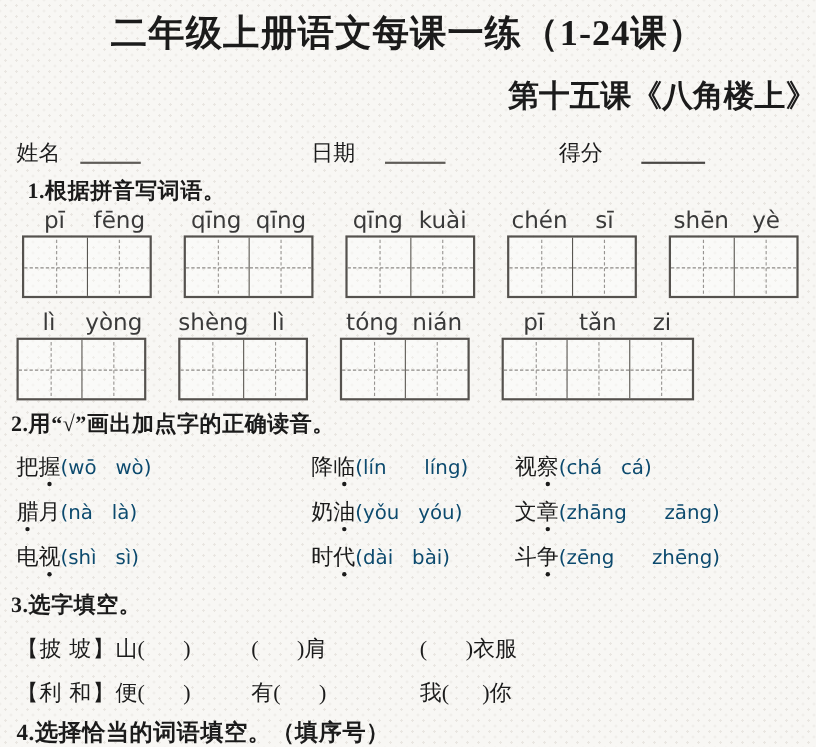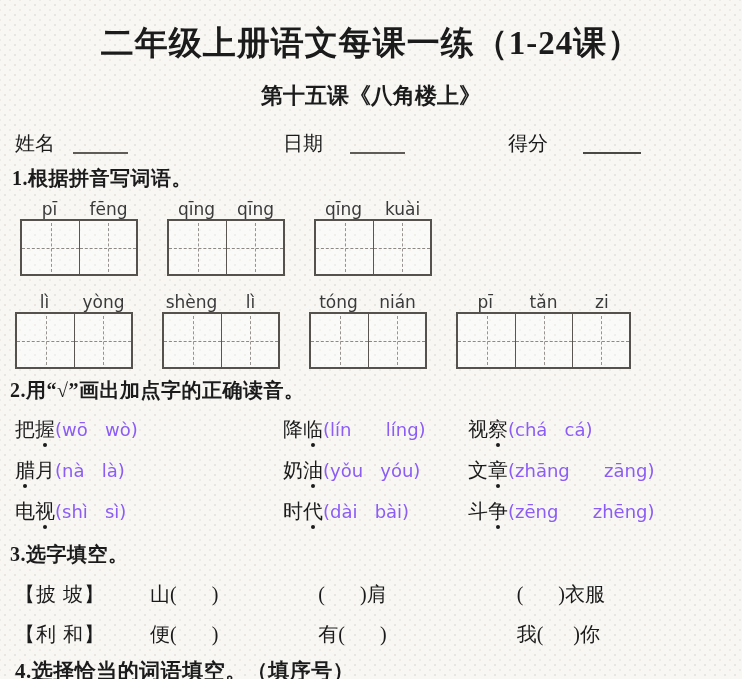--- a/index.html
+++ b/index.html
@@ -10,44 +10,44 @@
     font-family:"Liberation Serif","DejaVu Serif",serif;
     background-color:#f8f7f4;
     background-image:
       radial-gradient(#e9e6e1 1px, transparent 1.3px),
       radial-gradient(#eeebe7 1px, transparent 1.3px);
     background-size:10px 10px,10px 10px;
     background-position:0 0,5px 5px;
   }
   .title {
     text-align:center; font-size:33px; font-weight:700;
-    margin-top:21px; letter-spacing:1px;
+    margin-top:8px; letter-spacing:1px;
   }
   .subtitle {
-    text-align:center; font-size:22px; font-weight:700; margin-top:15px;
+    text-align:right; font-size:28px; font-weight:700; margin-top:15px;
   }
   .info-row {
     display:flex; align-items:flex-end; margin:16px 0 0 15px;
     font-size:20px; height:30px;
   }
   .u-line {
     display:inline-block; width:55px; height:2px;
     border-bottom:2px solid #5f5c58; margin-bottom:3px;
   }
   .u-line.score { border-bottom-color:#4a4845; width:58px; }
   .sec-heading {
     font-size:20px; font-weight:600; margin:8px 0 0 10px; letter-spacing:0.5px;
   }
   
   .s1-row { display:flex; margin:2px 0 0 20px; gap:29px; }
   .s1-row.second { margin-left:15px; margin-top:11px; }
   .py-labels {
-    display:flex; height:25px; align-items:flex-end;
+    display:flex; height:25px; align-items:flex-start;
     font-family:"DejaVu Sans","Liberation Sans",sans-serif;
-    font-size:17px; color:#3a3a3a;
+    font-size:21px; color:#3a3a3a;
   }
   .py-labels span { flex:1; text-align:center; line-height:1.1; }
   .write-box { display:flex; border:2px solid #55524e; background:rgba(255,255,255,0.35); }
   .cell { width:57px; height:53px; position:relative; border-left:1px solid #5a5752; }
   .cell:first-child { border-left:none; }
   .cell::before {
     content:""; position:absolute; top:2px; bottom:2px; left:50%;
     border-left:1px dashed #969390;
   }
   .cell::after {
@@ -61,44 +61,44 @@
   }
   .s2-item { white-space:pre; }
   .char { position:relative; display:inline-block; }
   .char.dotted::after {
     content:""; position:absolute; bottom:-4px; left:50%;
     transform:translateX(-50%); width:4px; height:4px;
     border-radius:50%; background:#1b1b1b;
   }
   .opts {
     font-family:"DejaVu Sans","Liberation Sans",sans-serif;
-    font-size:18px; color:#8b5cf6; white-space:pre;
-  }
-  
-  .s3-row { margin:13px 0 0 15px; font-size:20px; white-space:pre; display:flex;gap:45px; }
+    font-size:18px; color:#0c4a6e; white-space:pre;
+  }
+  
+  .s3-row { margin:13px 0 0 15px; font-size:20px; white-space:pre; display:flex; }
   .s3-bracket { letter-spacing:1px; }
   
   .s4-heading { margin:9px 0 0 15px; font-size:21px; font-weight:600; letter-spacing:0.5px; }
 </style>
 </head>
 <body>
 
 <div class="title">二年级上册语文每课一练（1-24课）</div>
 <div class="subtitle">第十五课《八角楼上》</div>
 
 <div class="info-row">
   <span>姓名</span>
   <span class="u-line" style="margin-left:18px;"></span>
   <span style="margin-left:155px;">日期</span>
   <span class="u-line" style="margin-left:27px;"></span>
   <span style="margin-left:103px;">得分</span>
   <span class="u-line score" style="margin-left:35px;"></span>
 </div>
 
-<div class="sec-heading" style="margin-left:12px;">1.根据拼音写词语。</div>
+<div class="sec-heading" style="margin-left:25px;">1.根据拼音写词语。</div>
 <div id="s1-container">
     <div class="s1-row">
       <div class="word-group">
         <div class="py-labels">
           <span class="py">pī</span>
           <span class="py">fēng</span>
         </div>
         <div class="write-box">
           <div class="cell"></div>
           <div class="cell"></div>
@@ -111,20 +111,40 @@
         </div>
         <div class="write-box">
           <div class="cell"></div>
           <div class="cell"></div>
         </div>
       </div>
       <div class="word-group">
         <div class="py-labels">
           <span class="py">qīng</span>
           <span class="py">kuài</span>
+        </div>
+        <div class="write-box">
+          <div class="cell"></div>
+          <div class="cell"></div>
+        </div>
+      </div>
+      <div class="word-group">
+        <div class="py-labels">
+          <span class="py">chén</span>
+          <span class="py">sī</span>
+        </div>
+        <div class="write-box">
+          <div class="cell"></div>
+          <div class="cell"></div>
+        </div>
+      </div>
+      <div class="word-group">
+        <div class="py-labels">
+          <span class="py">shēn</span>
+          <span class="py">yè</span>
         </div>
         <div class="write-box">
           <div class="cell"></div>
           <div class="cell"></div>
         </div>
       </div>
     </div>
     <div class="s1-row second">
       <div class="word-group">
         <div class="py-labels">

